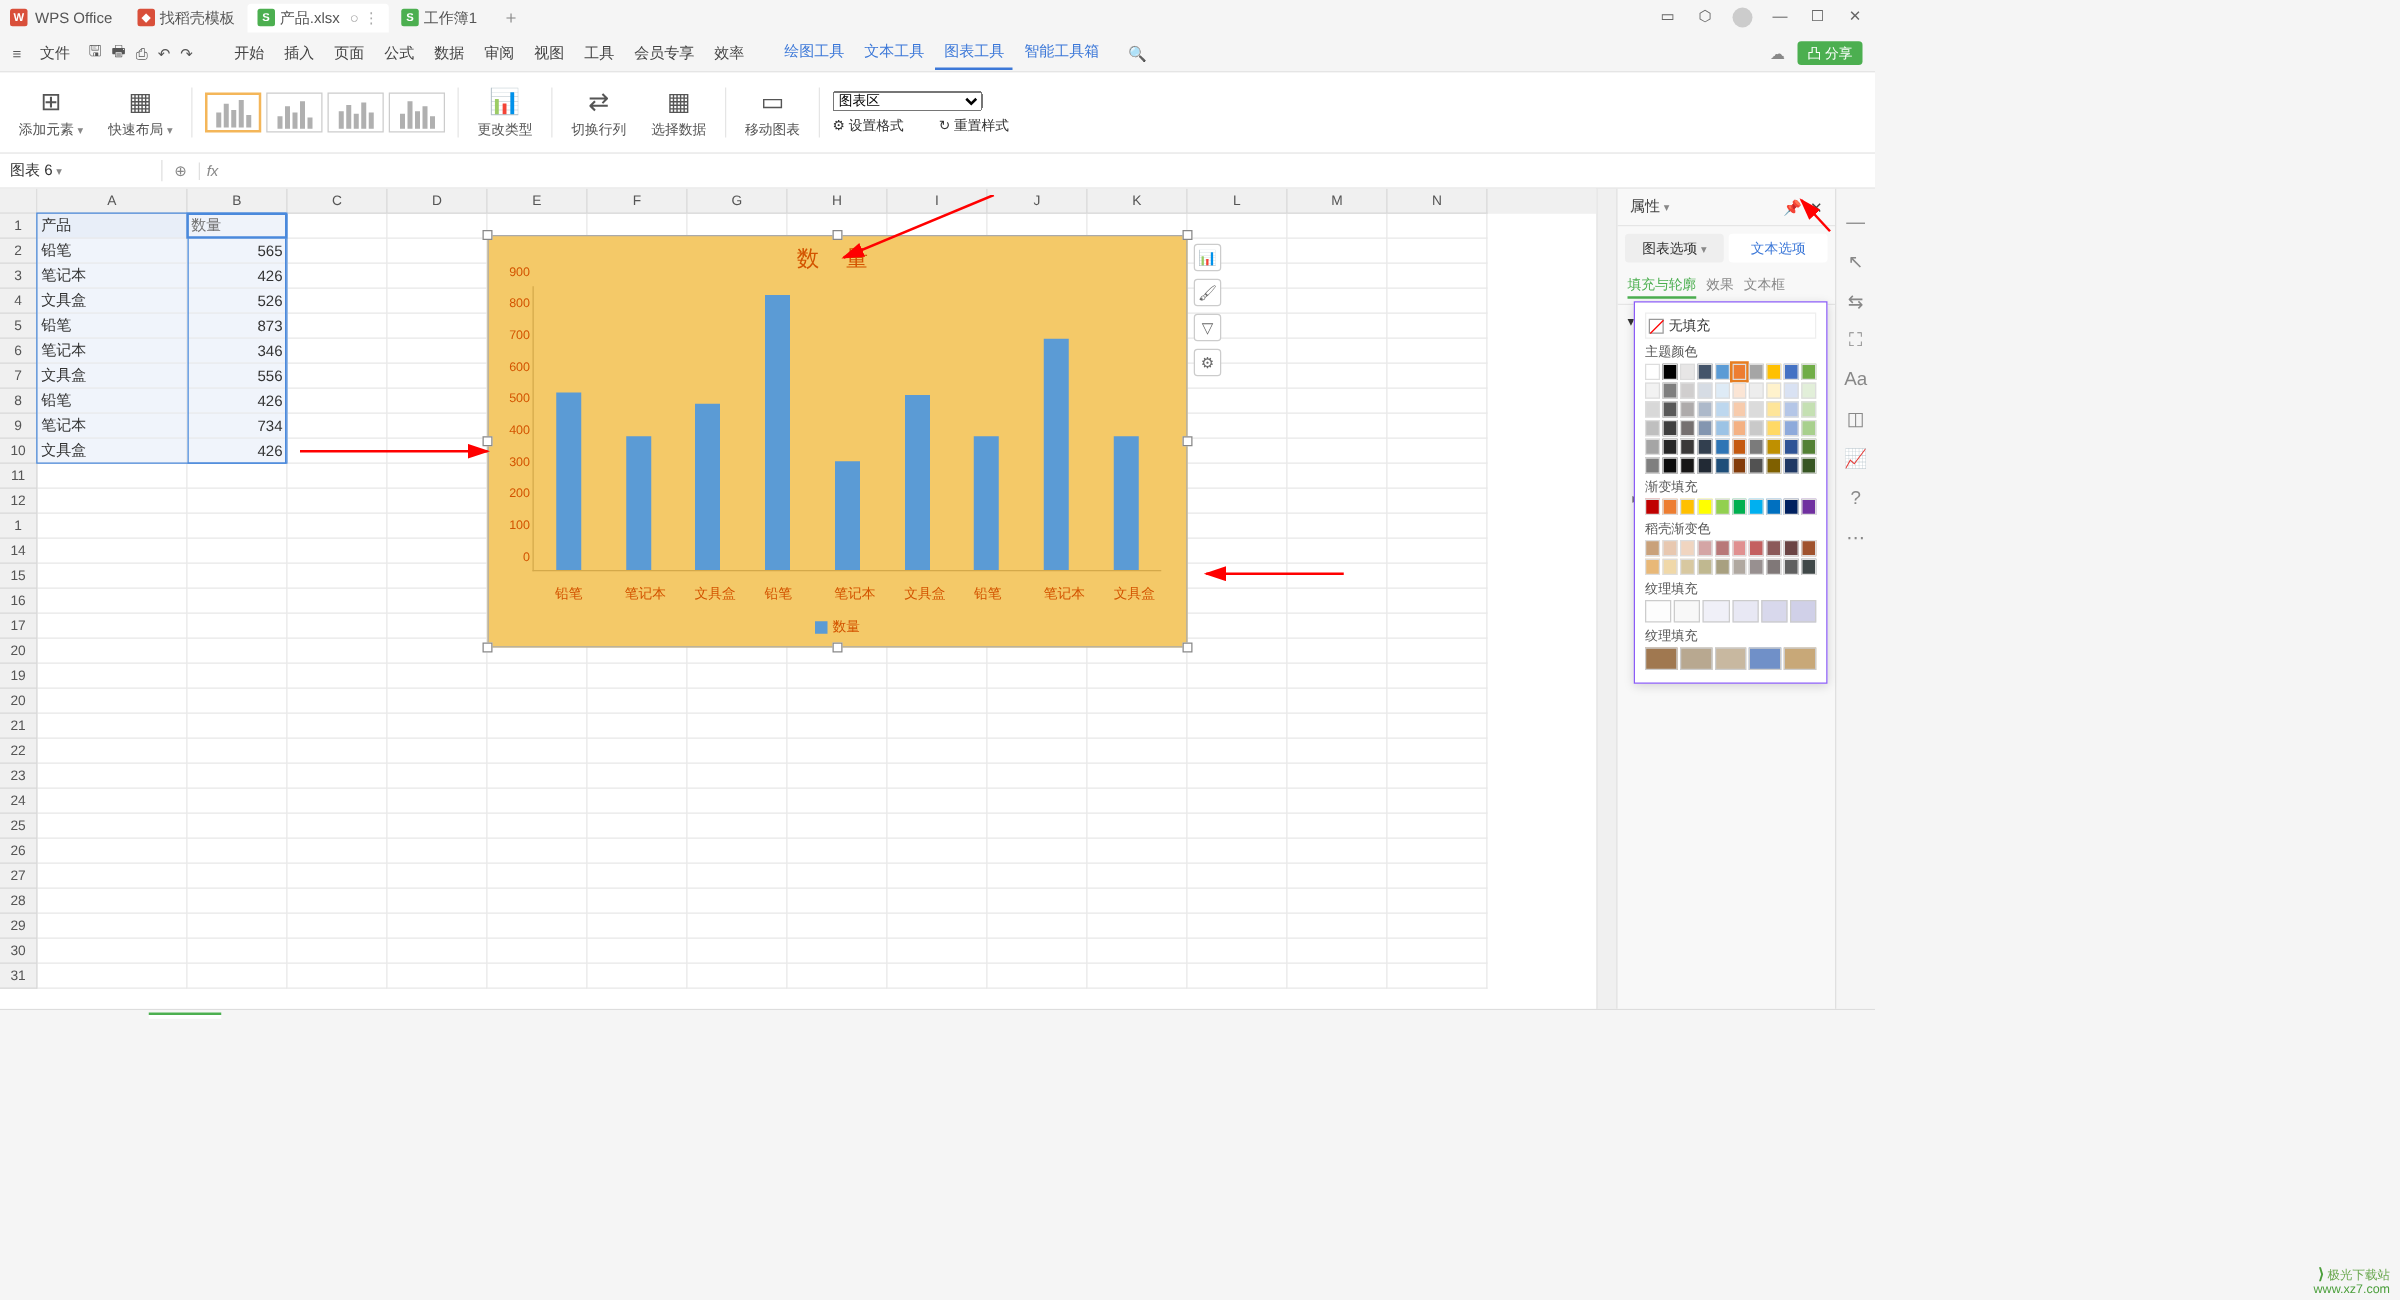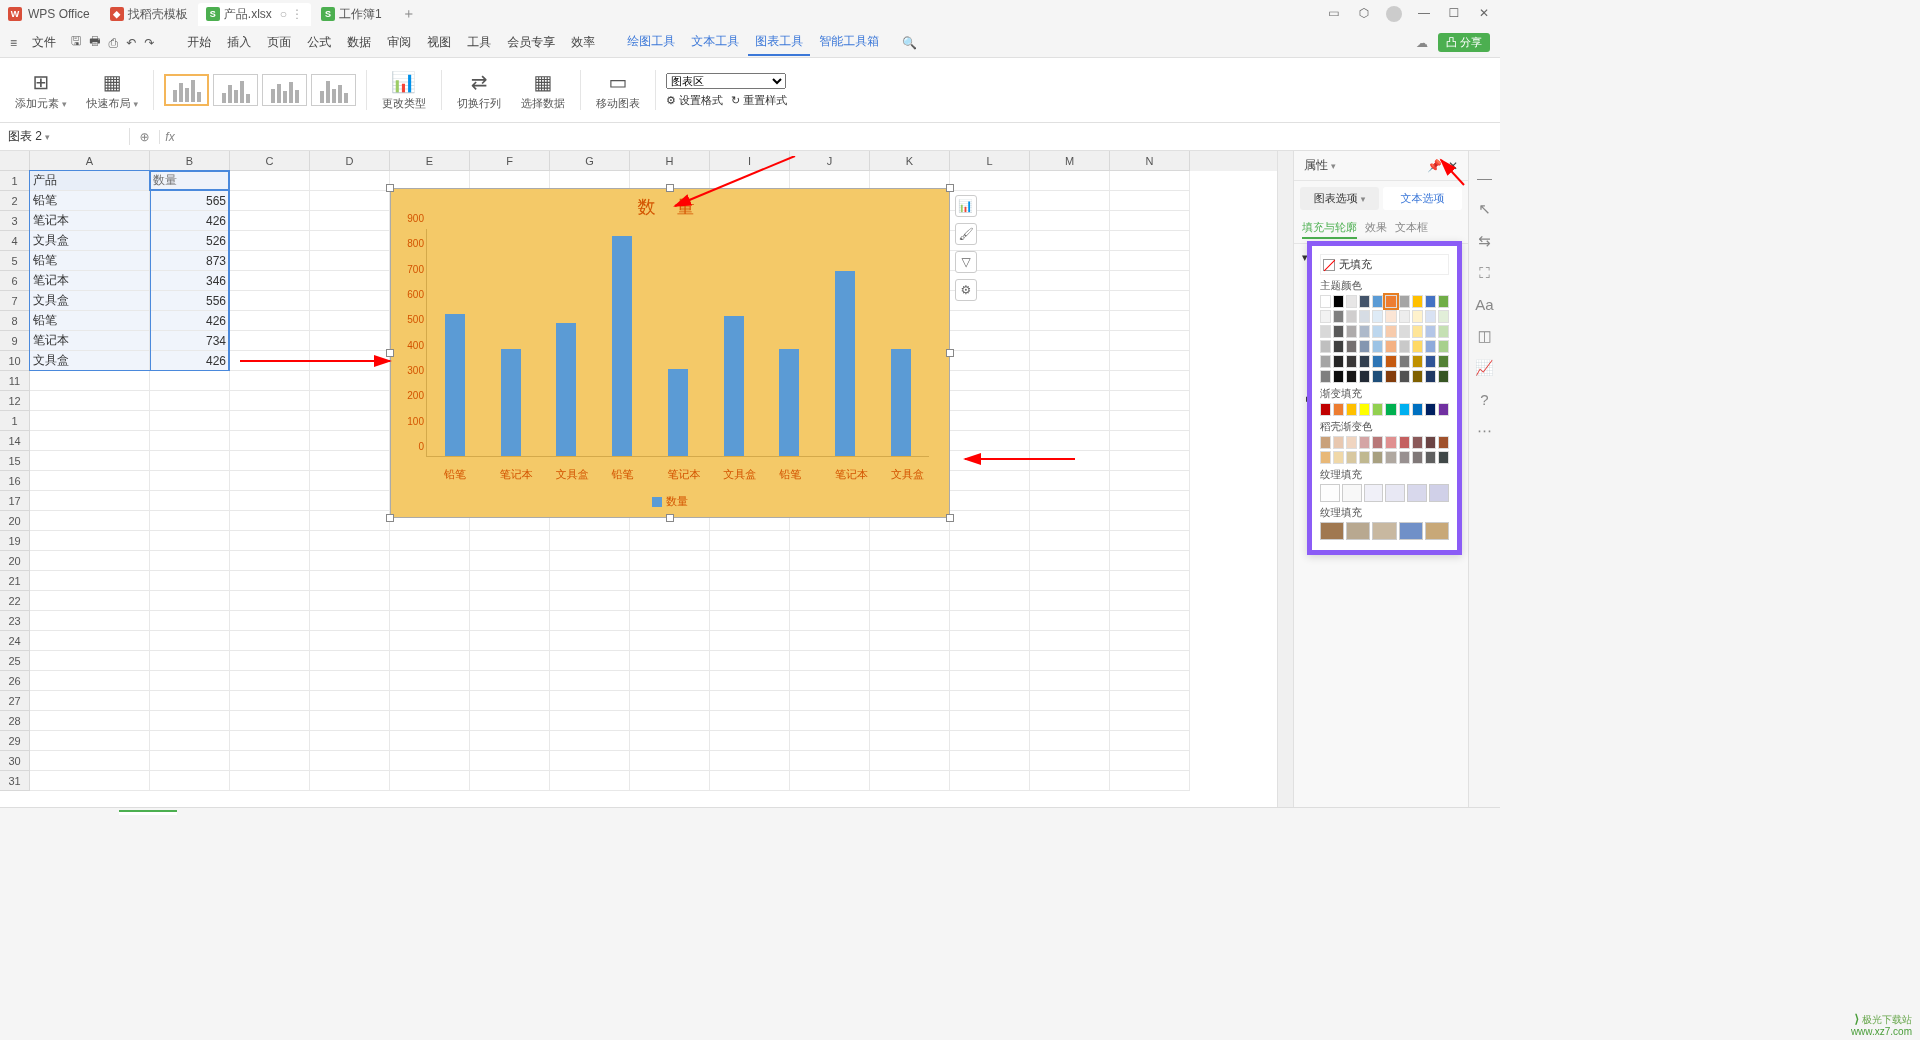--- a/index.html
+++ b/index.html
@@ -66,21 +66,21 @@
   .prop-header { padding:6px 10px; font-size:12px; color:#444; display:flex; align-items:center; justify-content:space-between; border-bottom:1px solid #e5e5e5; }
   .prop-tabs { display:flex; gap:4px; padding:6px; }
   .prop-tab { flex:1; text-align:center; padding:4px 2px; font-size:11px; background:#eee; border-radius:3px; cursor:pointer; }
   .prop-tab.active { background:#fff; color:#3c78d8; }
   .prop-subtabs { display:flex; gap:8px; padding:4px 8px; font-size:11px; border-bottom:1px solid #e5e5e5; }
   .prop-subtab { color:#888; cursor:pointer; }
   .prop-subtab.active { color:#4caf50; border-bottom:2px solid #4caf50; padding-bottom:2px; }
   .prop-section { padding:6px 8px; font-size:11px; }
   .prop-sect-hdr { display:flex; align-items:center; gap:4px; margin-bottom:4px; }
   .color-bar { width:88px; height:16px; background:#e67e22; border:1px solid #999; }
-  .color-popup { position:absolute; right:6px; top:90px; width:155px; background:#fff; border:5px solid #8b5cf6; box-shadow:0 2px 8px rgba(0,0,0,0.15); padding:8px; font-size:11px; z-index:20; }
+  .color-popup { position:absolute; right:6px; top:90px; width:155px; background:#fff; border:1px solid #8b5cf6; box-shadow:0 2px 8px rgba(0,0,0,0.15); padding:8px; font-size:11px; z-index:20; }
   .color-popup .row { display:flex; gap:2px; margin-bottom:2px; }
   .color-popup .sw { width:13px; height:13px; border:1px solid #ddd; }
   .color-popup .lbl { margin:4px 0 2px; color:#555; font-size:10.5px; }
   .nofill { display:flex; align-items:center; gap:4px; border:1px solid #eee; padding:2px; margin-bottom:4px; }
   .nofill-ic { width:12px; height:12px; border:1px solid #999; position:relative; }
   .nofill-ic::after { content:""; position:absolute; left:-2px; top:5px; width:15px; height:1px; background:red; transform:rotate(-45deg); }
   .tex-row { display:flex; gap:2px; margin-bottom:2px; }
   .tex-sw { width:26px; height:18px; border:1px solid #ccc; }
   .rightbar { width:32px; background:#f5f5f5; border-left:1px solid #e0e0e0; display:flex; flex-direction:column; align-items:center; gap:14px; padding-top:18px; color:#888; font-size:15px; }
   .sheet-tabs { height:26px; background:#f5f5f5; display:flex; align-items:center; padding:0 8px; gap:8px; border-top:1px solid #ddd; font-size:12px; color:#555; }
@@ -214,29 +214,29 @@
       <span>选择数据</span>
     </div>
   <div class="sep"></div>
   <div class="ribbongroup">
       <span class="ic">▭</span>
       <span>移动图表</span>
     </div>
   <div class="sep"></div>
   <div style="display:flex; flex-direction:column; gap:4px;">
     <select style="width:120px; font-size:11px;"><option>图表区</option></select>
-    <div style="display:flex; gap:8px; font-size:11px;">
+    <div style="display:flex; gap:28px; font-size:11px;">
       <span>⚙ <span>设置格式</span></span>
       <span>↻ <span>重置样式</span></span>
     </div>
   </div>
 </div>
 
 <div class="namebox-row">
-  <div class="namebox chev">图表 2</div>
+  <div class="namebox chev">图表 6</div>
   <div class="fxicon">⊕</div>
   <div class="fxicon2">fx</div>
   <div style="flex:1"></div>
 </div>
 
 <div class="workspace">
   <div class="sheet-area">
     <div class="corner"></div>
     <div class="colhdrs" id="colhdrs">
         <div class="colhdr" style="width: 120px;">A</div>

